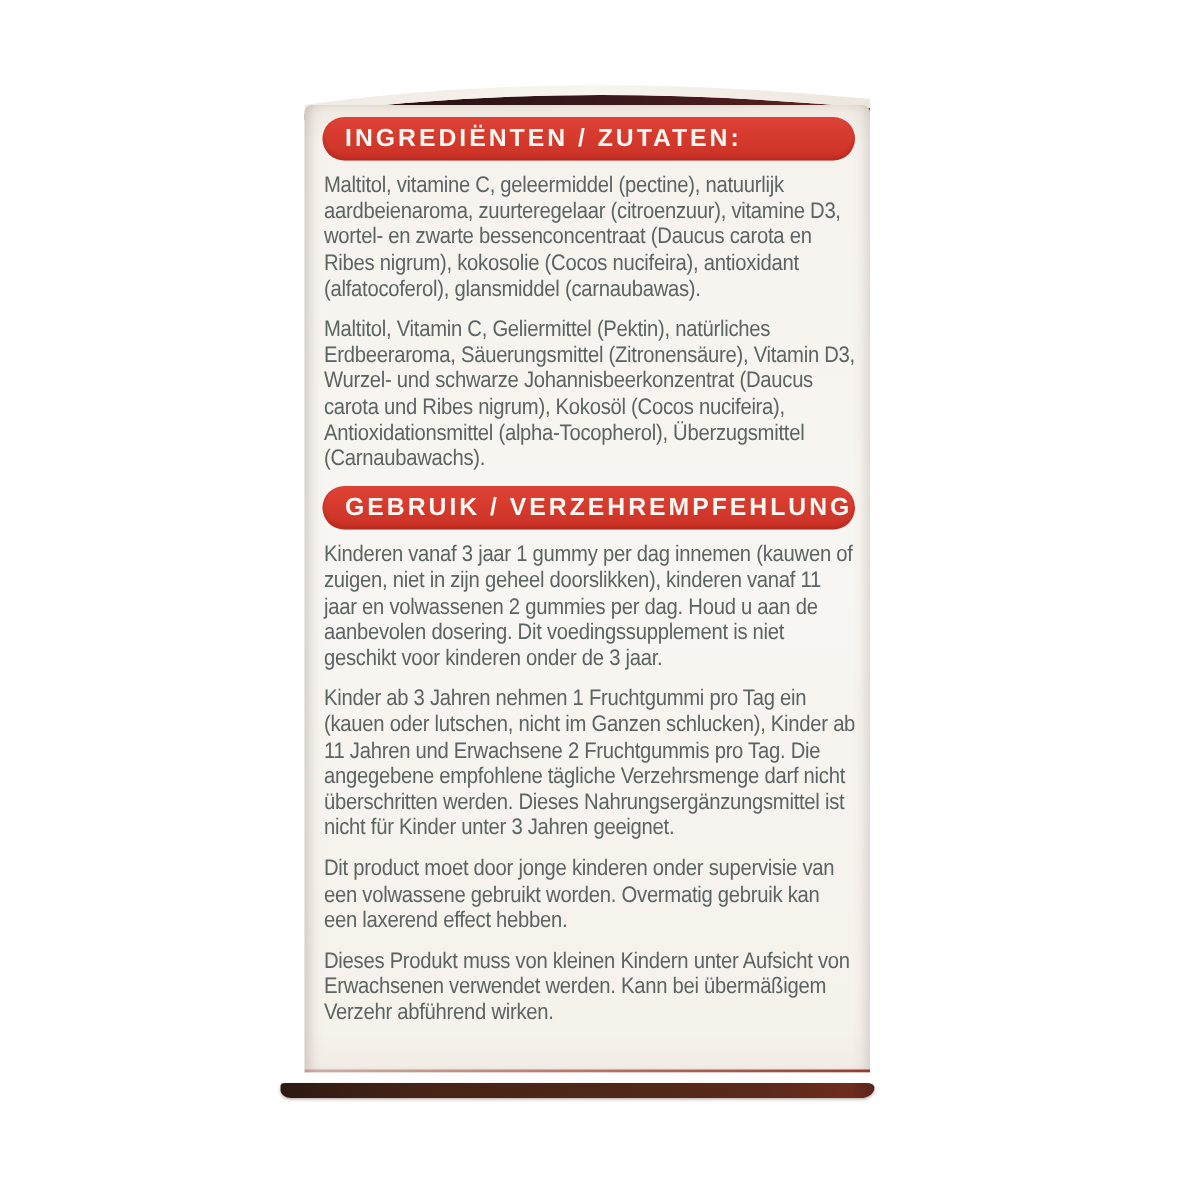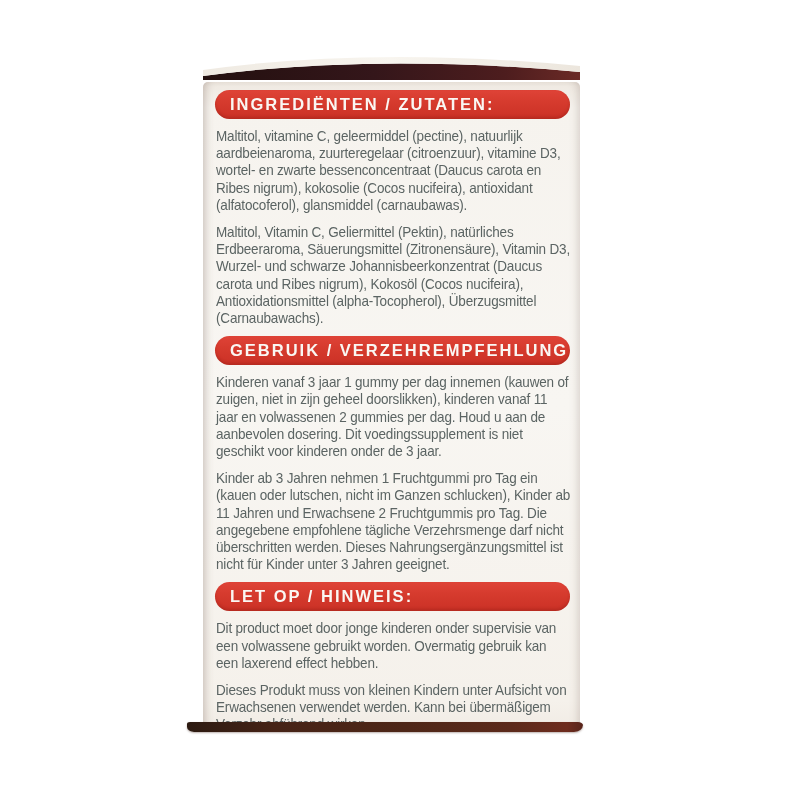--- a/index.html
+++ b/index.html
@@ -26,21 +26,21 @@
     position: absolute;
     left: 0;
     top: 0;
     width: 377px;
     height: 30px;
     display: block;
   }
   .face {
     position: absolute;
     left: 0;
-    top: 32px;
+    top: 20px;
     width: 377px;
     height: 645px;
     background: linear-gradient(180deg, #eee8e0 0%, #f6f3ee 4%, #f8f6f2 50%, #f5f1eb 96%, #f1ece5 100%);
     border-radius: 5px 5px 0 0;
     box-shadow: inset 7px 0 9px -5px rgba(95, 70, 60, 0.30),
                 inset -7px 0 9px -5px rgba(95, 70, 60, 0.22);
     box-sizing: border-box;
     padding: 8px 10px 0 12px;
     overflow: hidden;
   }
@@ -125,23 +125,20 @@
 
       <section class="pkg-section">
         <div class="banner">
           <span>GEBRUIK / VERZEHREMPFEHLUNG:</span>
         </div>
         <p class="body-par">Kinderen vanaf 3 jaar 1 gummy per dag innemen (kauwen of zuigen, niet in zijn geheel doorslikken), kinderen vanaf 11 jaar en volwassenen 2 gummies per dag. Houd u aan de aanbevolen dosering. Dit voedingssupplement is niet geschikt voor kinderen onder de 3 jaar.</p>
         <p class="body-par">Kinder ab 3 Jahren nehmen 1 Fruchtgummi pro Tag ein (kauen oder lutschen, nicht im Ganzen schlucken), Kinder ab 11 Jahren und Erwachsene 2 Fruchtgummis pro Tag. Die angegebene empfohlene tägliche Verzehrsmenge darf nicht überschritten werden. Dieses Nahrungsergänzungsmittel ist nicht für Kinder unter 3 Jahren geeignet.</p>
       </section>
 
       <section class="pkg-section">
-        <div class="banner">
-          <span>LET OP / HINWEIS:</span>
-        </div>
         <p class="body-par">Dit product moet door jonge kinderen onder supervisie van een volwassene gebruikt worden. Overmatig gebruik kan een laxerend effect hebben.</p>
         <p class="body-par">Dieses Produkt muss von kleinen Kindern unter Aufsicht von Erwachsenen verwendet werden. Kann bei übermäßigem Verzehr abführend wirken.</p>
       </section>
 
     </div>
 
     <div class="box-bottom"></div>
   </div>
 </div>
 

